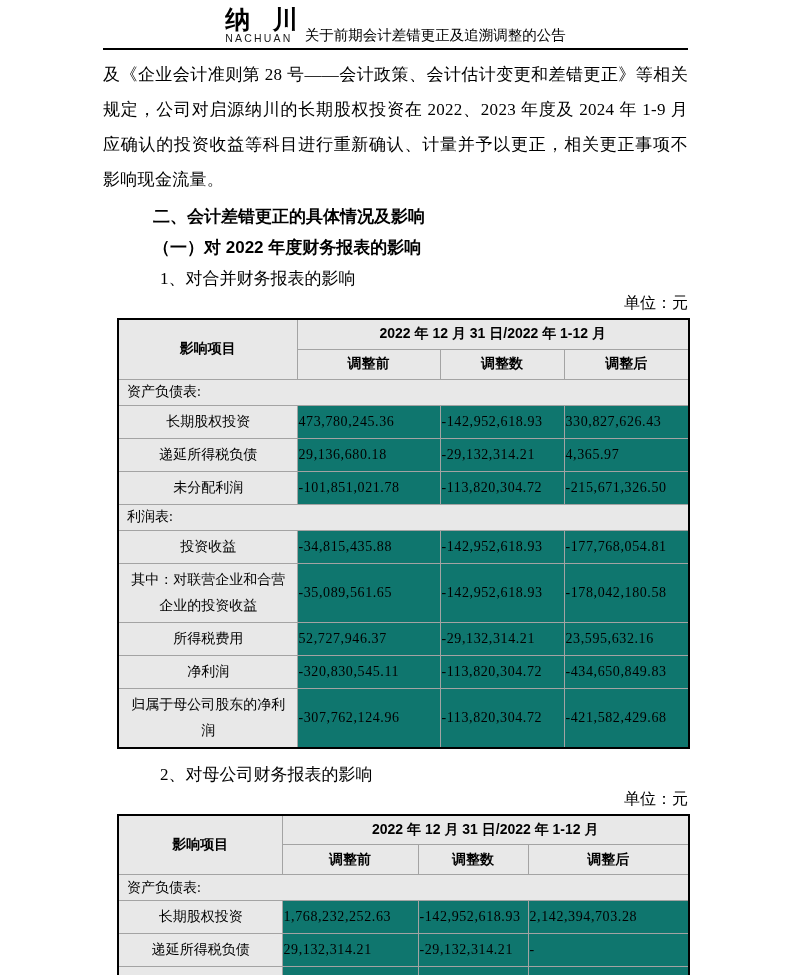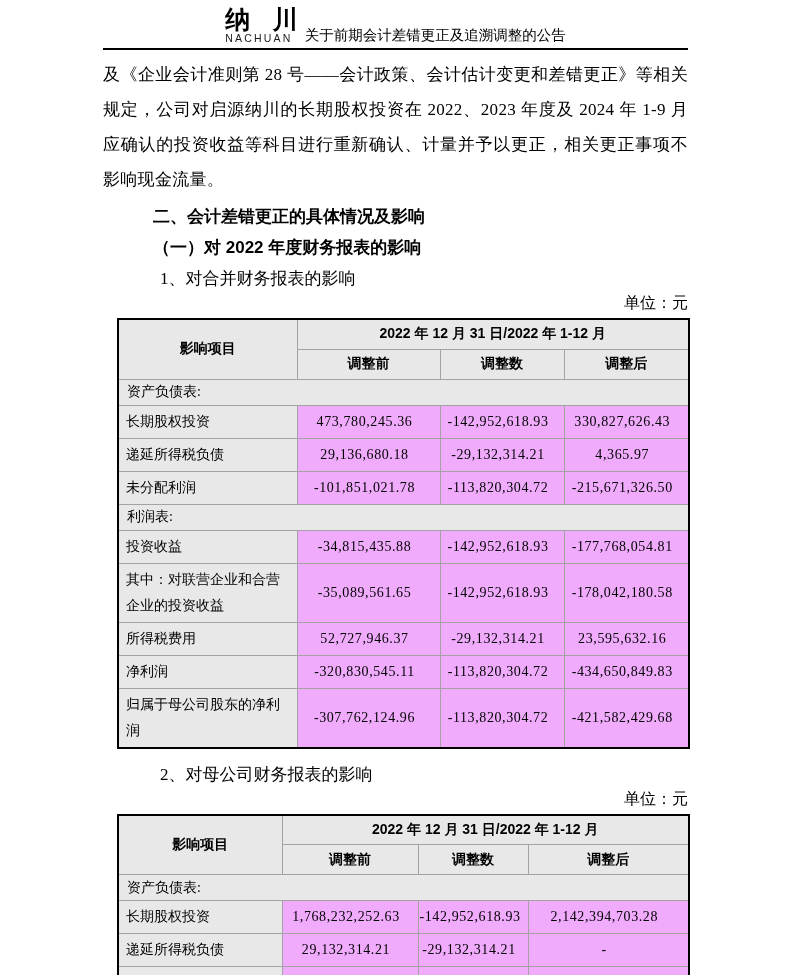--- a/index.html
+++ b/index.html
@@ -48,26 +48,26 @@
   }
   .fin-table th, .fin-table td { border: 1px solid #a3a3a3; font-size: 14px; overflow: hidden; }
   .fin-table th {
     background: #e8e8e8; text-align: center; height: 30px;
     font-family: "Liberation Sans", "DejaVu Sans", sans-serif; font-weight: bold;
   }
   .fin-table td.sec {
     background: #e8e8e8; height: 26px; text-align: left; padding-left: 8px;
   }
   .fin-table td.lbl {
-    background: #e8e8e8; text-align: left; padding: 3px 6px 3px 7px;
+    background: #e8e8e8; text-align: center; padding: 3px 6px 3px 7px;
     height: 31px; line-height: 26px;
   }
   .fin-table td.num {
-    text-align: center; padding-right: 9px; letter-spacing: 0.6px; height: 31px;
-    background: #f0abfc;
+    text-align: left; padding-right: 9px; letter-spacing: 0.6px; height: 31px;
+    background: #0f766e;
   }
   .mt-item2 { margin-top: 15px; }
 </style>
 </head>
 <body>
 
 <div class="page">
 
   <div class="doc-header">
     <div class="logo">

